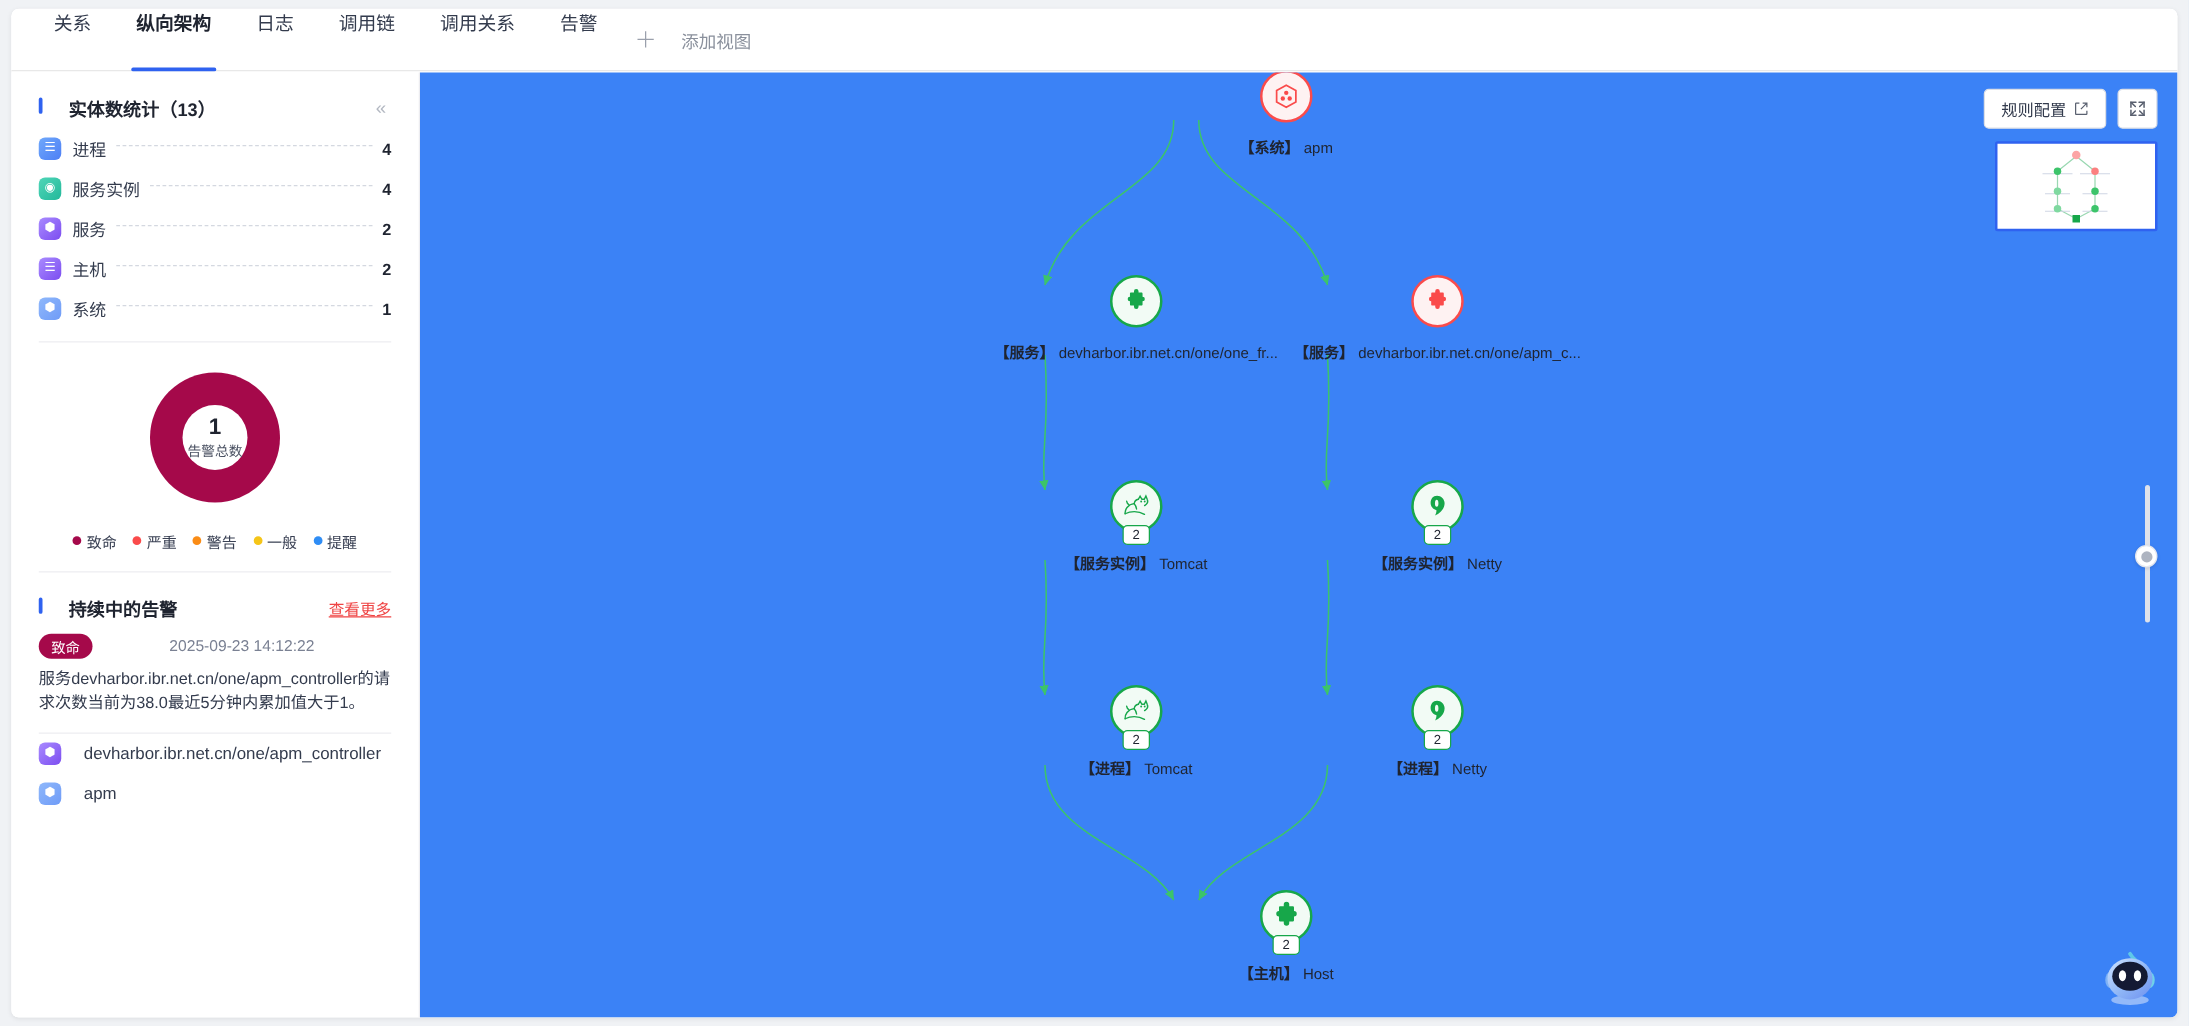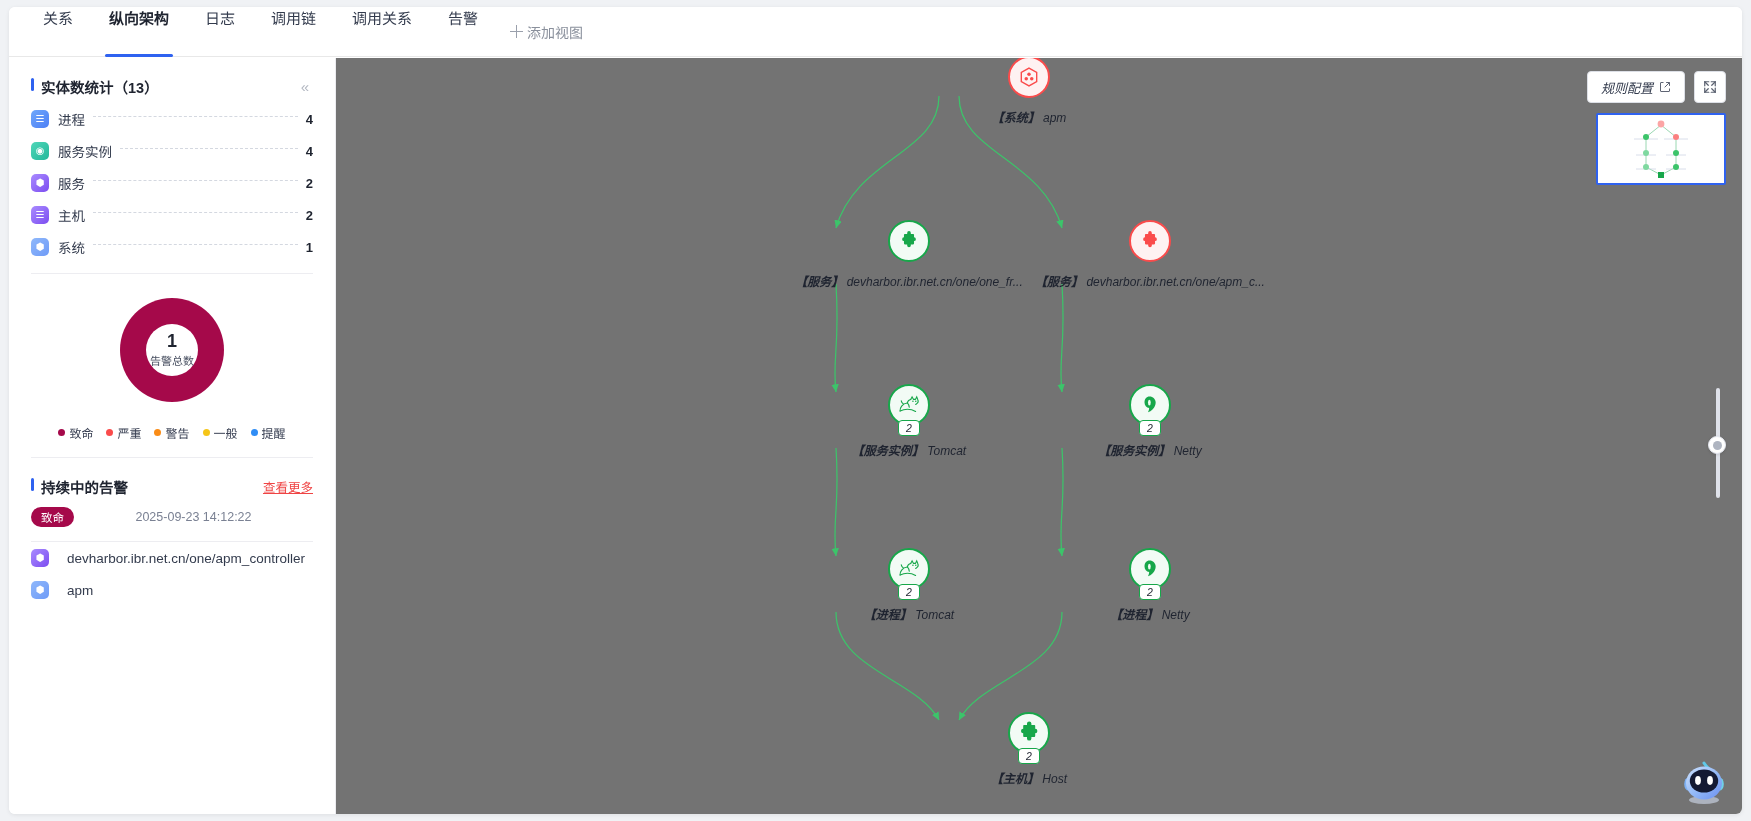--- a/index.html
+++ b/index.html
@@ -46,21 +46,21 @@
     white-space: nowrap;
   }
   .tab.active { color: #1f2430; font-weight: 700; }
   .tab.active::after {
     content: "";
     position: absolute;
     left: 14px; right: 14px; bottom: 0;
     height: 3px; background: #2f62f0; border-radius: 2px;
   }
   .tab-add {
-    display: flex; align-items: center; gap: 4px;
+    display: flex; align-items: center; gap: 22px;
     padding: 0 14px; height: 50px;
     font-size: 14px; color: #8a909c; cursor: pointer;
   }
   .plus-ico {
     display: inline-block; width: 13px; height: 13px; position: relative;
   }
   .plus-ico::before, .plus-ico::after {
     content:""; position:absolute; background:#9aa0ac;
   }
   .plus-ico::before { left:0; top:6px; width:13px; height:1.4px; }
@@ -82,21 +82,21 @@
     overflow: hidden;
   }
 
   .sec-title {
     display: flex; align-items: center; justify-content: space-between;
     margin-top: 18px; margin-bottom: 6px;
   }
   .sec-title-l {
     position: relative;
     font-size: 14.5px; font-weight: 700; color: #1f2430;
-    padding-left: 10px;
+    padding-left: 24px;
   }
   .sec-title-l::before {
     content:""; position: absolute; left: 0; top: 2px;
     width: 3px; height: 13px; background: #2f62f0; border-radius: 2px;
   }
   .collapse-btn {
     color: #b3b8c2; font-size: 15px; cursor: pointer; line-height: 1;
     padding: 2px 4px;
   }
 
@@ -168,23 +168,22 @@
   .ent-row {
     display: flex; align-items: center; gap: 9px;
     height: 32px; font-size: 13.5px; color: #333b4d;
     cursor: pointer;
   }
 
   
   .canvas {
     position: relative;
     flex: 1 1 auto;
-    background: #737373;
+    background: #3b82f6;
     overflow: hidden;
-    font-style: italic;
   }
   .canvas-tools {
     position: absolute; top: 13px; right: 16px;
     display: flex; align-items: center; gap: 9px; z-index: 6;
   }
   .tool-btn {
     height: 32px; padding: 0 13px;
     border: 1px solid #dcdfe6; border-radius: 4px;
     background: #fff; color: #333b4d; font-size: 13px;
     display: flex; align-items: center; gap: 6px; cursor: pointer;
@@ -367,20 +366,21 @@
       <div class="sec-title">
         <span class="sec-title-l">持续中的告警</span>
         <span class="link">查看更多</span>
       </div>
 
       <div class="alert-card">
         <div class="alert-head">
           <span class="badge-sev" style="background:#a5094a">致命</span>
           <span class="alert-time">2025-09-23 14:12:22</span>
         </div>
+        <div class="alert-text">服务devharbor.ibr.net.cn/one/apm_controller的请求次数当前为38.0最近5分钟内累加值大于1。</div>
       </div>
 
       <div class="divider" style="margin-top:14px"></div>
 
 
       <div class="ent-row">
         <span class="stat-ico" style="background:linear-gradient(135deg,#a98bff,#7c4df0)">⬢</span>
         <span>devharbor.ibr.net.cn/one/apm_controller</span>
       </div>
       <div class="ent-row">

